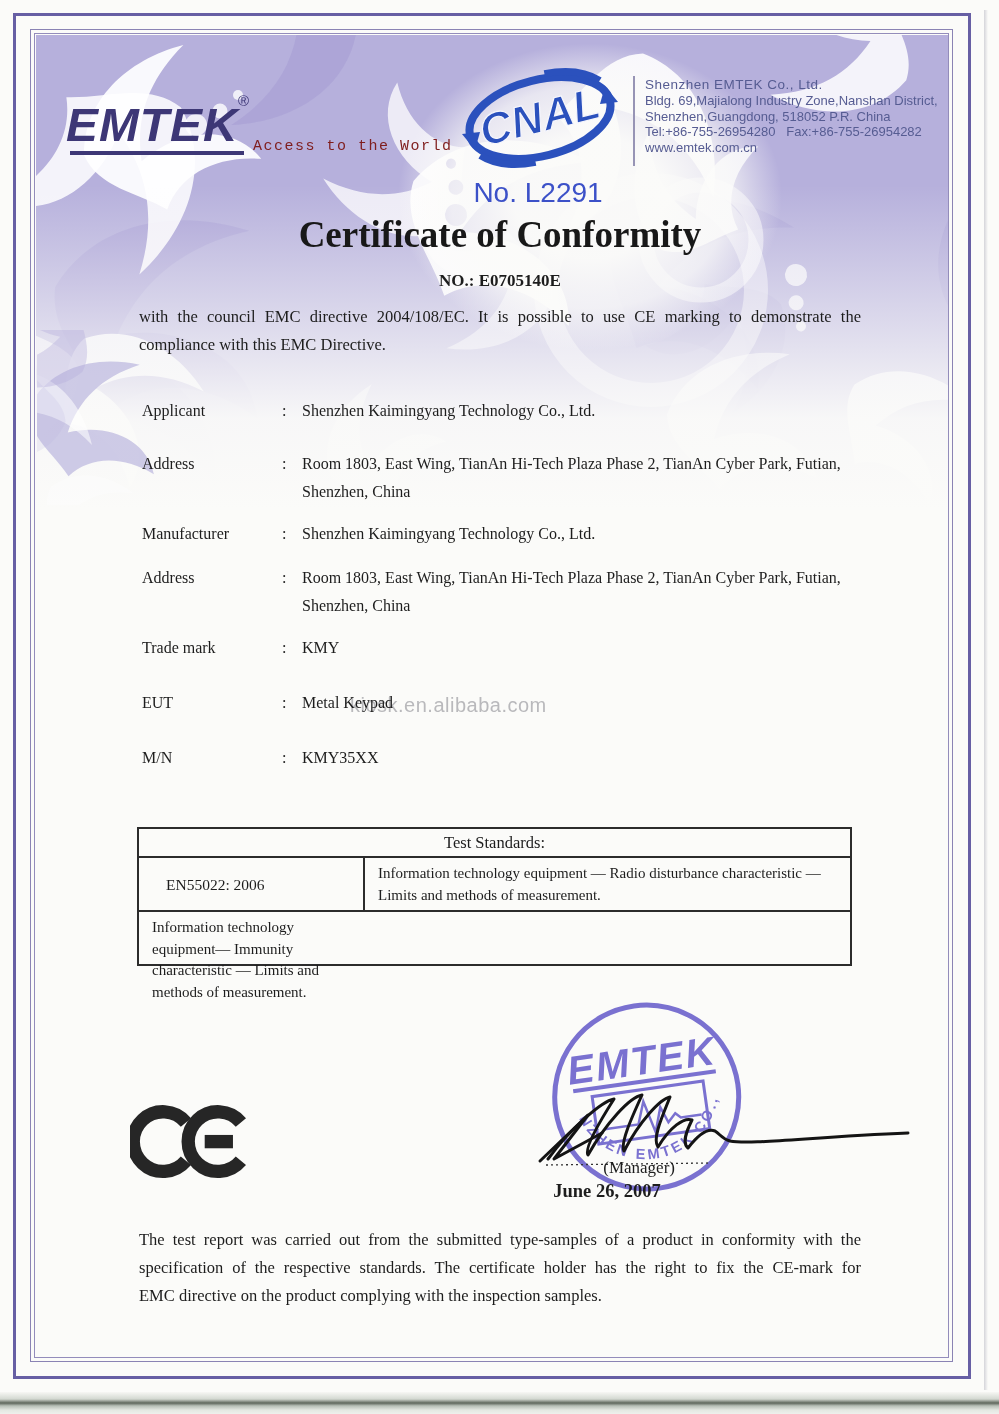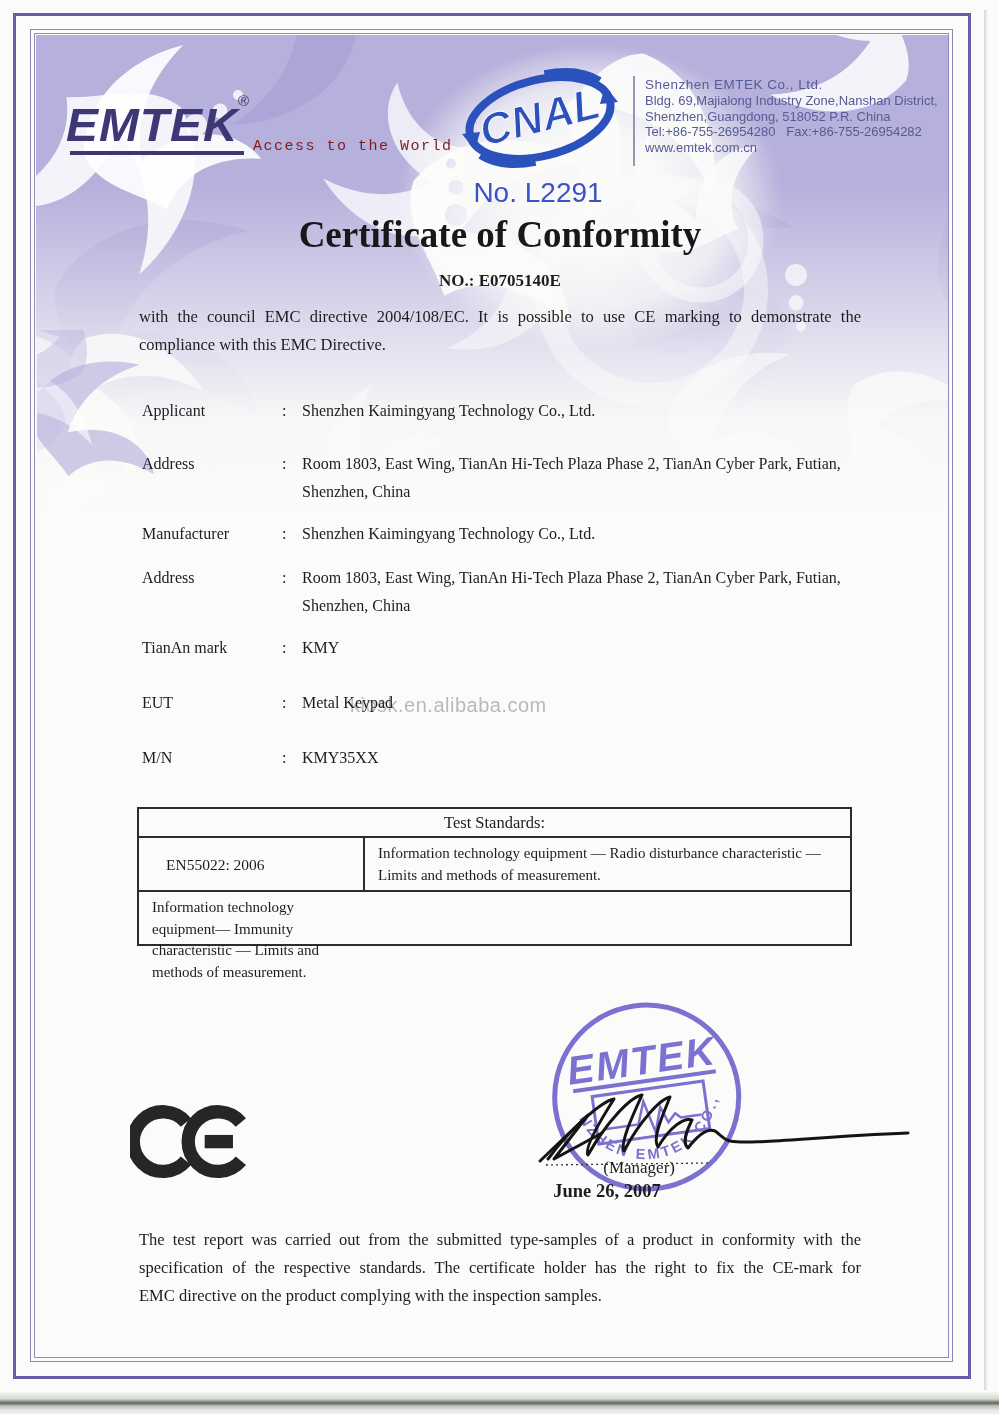--- a/index.html
+++ b/index.html
@@ -50,21 +50,21 @@
   .jlast{height:28px;line-height:28px;text-align:left;}
   .intro{top:303px;}
   .footer-para{top:1226px;}
 
   .frow{position:absolute;left:142px;width:718px;display:grid;grid-template-columns:140px 20px 1fr;
     font-size:16px;line-height:28px;z-index:5;}
   .watermark{left:350px;top:694px;font-family:"Liberation Sans",sans-serif;font-size:20px;
     color:#b9b9bc;letter-spacing:.5px;z-index:4;}
 
   
-  .tbl{left:137px;top:807px;width:711px;border:2px solid #2c2c2c;z-index:5;background:transparent;}
+  .tbl{left:137px;top:827px;width:711px;border:2px solid #2c2c2c;z-index:5;background:transparent;}
   .tbl-header{height:27px;line-height:27px;text-align:center;font-size:16.5px;border-bottom:2px solid #2c2c2c;}
   .tbl-row{display:grid;grid-template-columns:226px 1fr;height:52px;}
   .tbl-row.first{border-bottom:2px solid #2c2c2c;}
   .std-cell{border-right:2px solid #2c2c2c;display:flex;align-items:center;padding-left:27px;
     font-size:15.5px;white-space:pre-line;line-height:21px;}
   .desc-cell{padding:5px 8px 0 13px;font-size:15px;line-height:21.5px;}
 
   
   .ce{left:130px;top:1100px;z-index:5;}
   .stamp{left:545px;top:997px;z-index:5;opacity:.82;}
@@ -183,21 +183,21 @@
     <span>Manufacturer</span>
     <span>:</span>
     <span>Shenzhen Kaimingyang Technology Co., Ltd.</span>
   </div>
   <div class="frow" style="top:564px">
     <span>Address</span>
     <span>:</span>
     <span>Room 1803, East Wing, TianAn Hi-Tech Plaza Phase 2, TianAn Cyber Park, Futian, Shenzhen, China</span>
   </div>
   <div class="frow" style="top:634px">
-    <span>TianAn mark</span>
+    <span>Trade mark</span>
     <span>:</span>
     <span>KMY</span>
   </div>
   <div class="frow" style="top:689px">
     <span>EUT</span>
     <span>:</span>
     <span>Metal Keypad</span>
   </div>
   <div class="frow" style="top:744px">
     <span>M/N</span>

